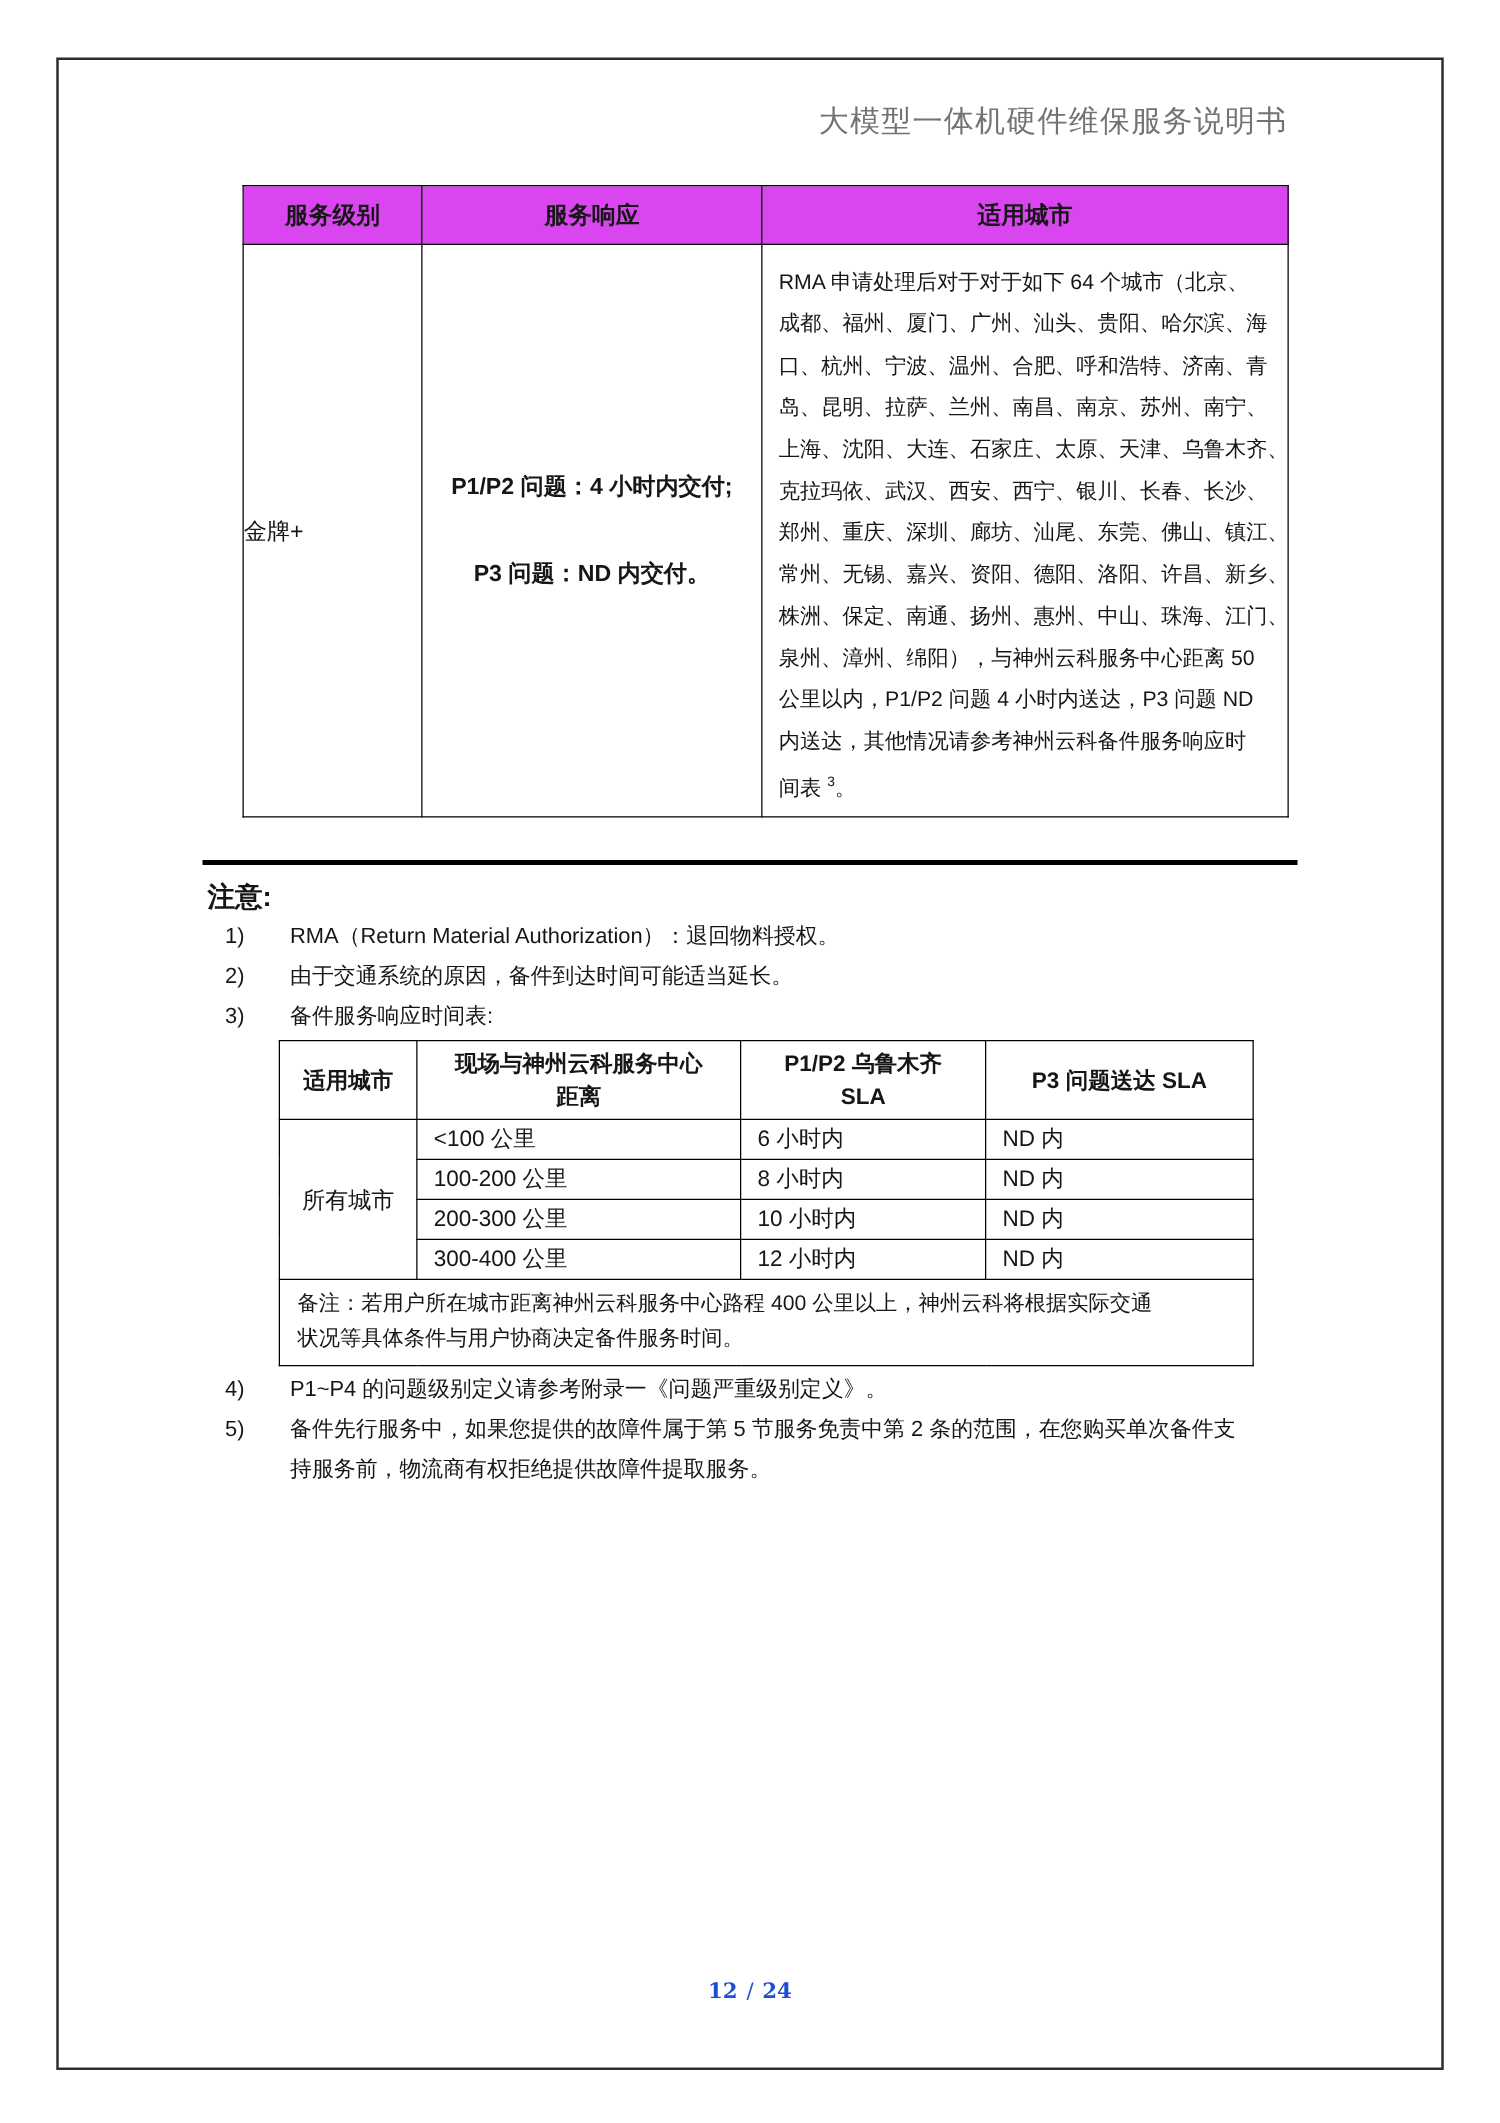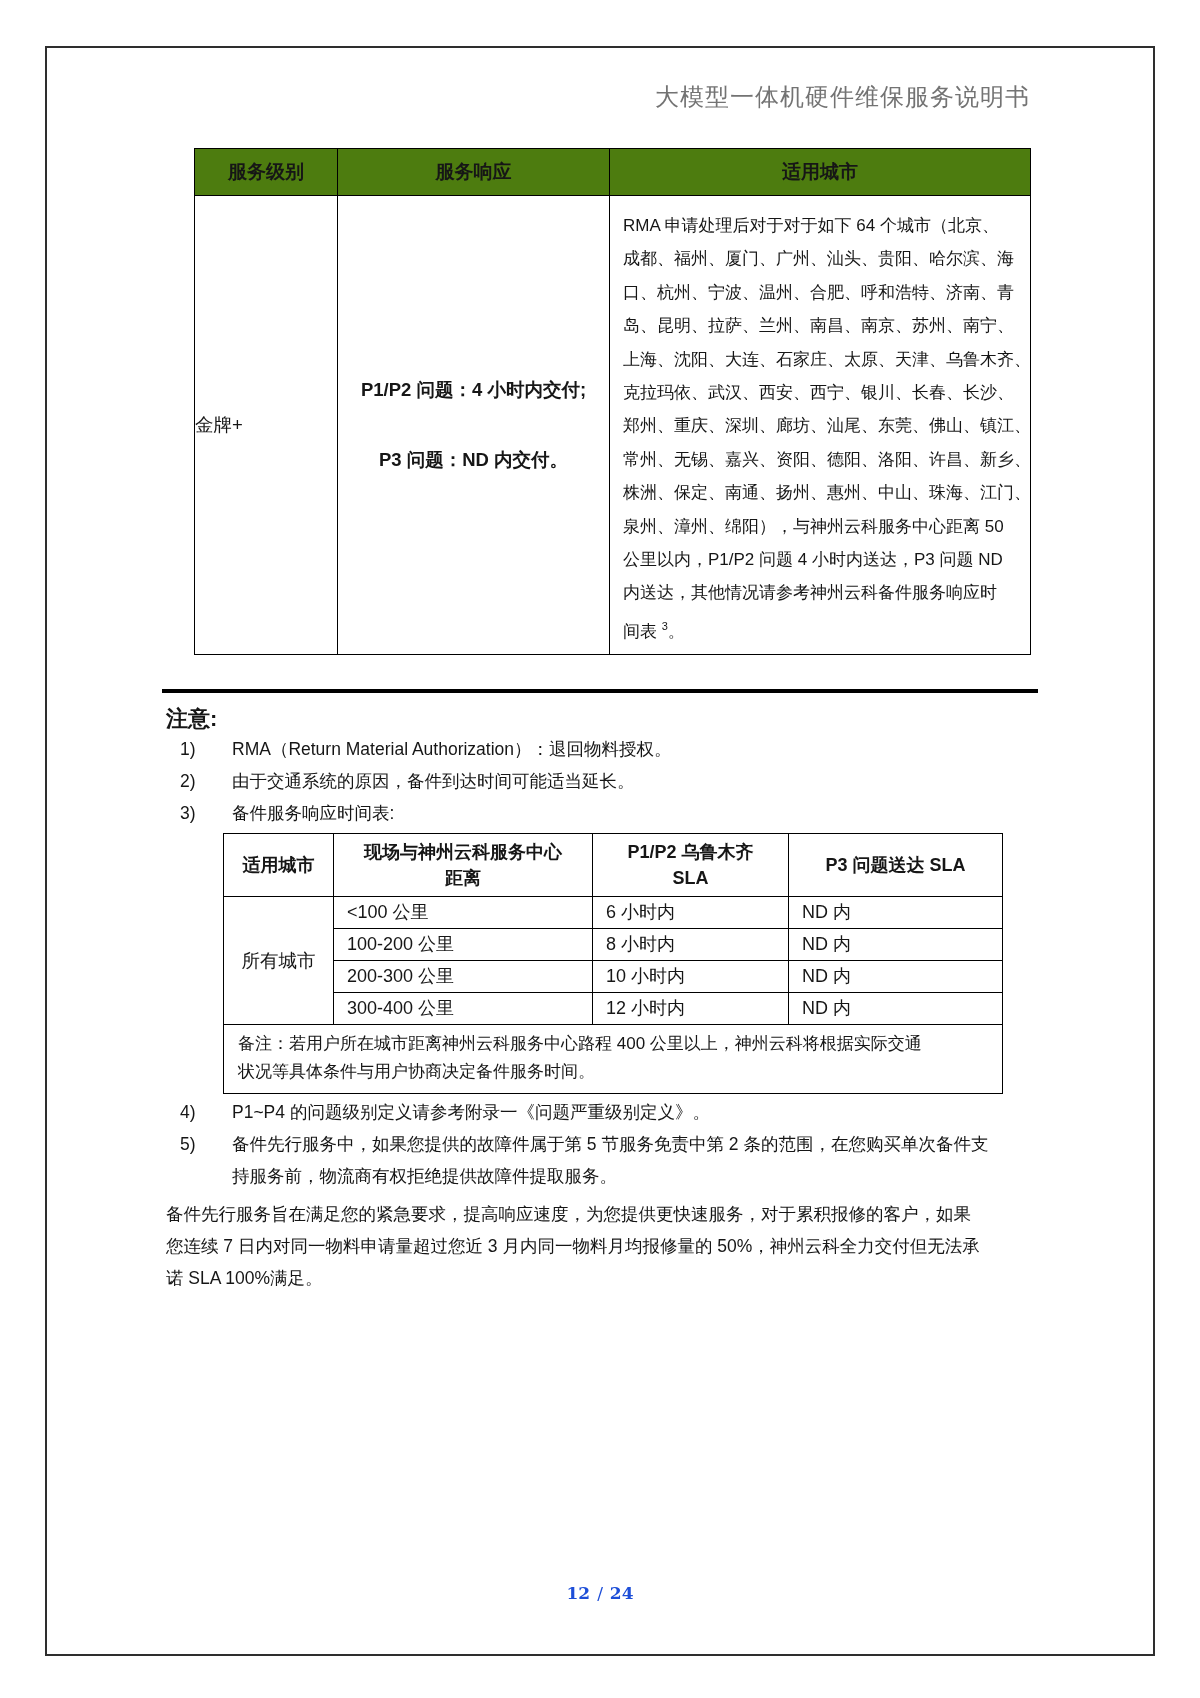--- a/index.html
+++ b/index.html
@@ -30,21 +30,21 @@
     font-family: "DejaVu Serif", "Liberation Serif", serif;
     font-size: 24px;
     line-height: 26px;
     color: #737373;
     letter-spacing: 1px;
   }
   table { border-collapse: collapse; table-layout: fixed; }
   table.main { margin: 38px 8px 0 32px; width: 836px; }
   table.main th, table.main td { border: 1.5px solid #000; }
   table.main thead th {
-    background: #4d7c0f;
+    background: #d946ef;
     font-size: 19px;
     font-weight: bold;
     height: 47px;
     text-align: center;
   }
   td.level-cell { width: 143px; font-size: 18.5px; vertical-align: middle; }
   td.response-cell { width: 272px; text-align: center; font-size: 18.5px; vertical-align: middle; padding: 0 20px; font-weight: bold; }
   .resp-p { line-height: 34px; }
   .resp-gap { height: 36px; }
   td.cities-cell { width: 421px; vertical-align: top; padding: 13px 4px 6px 13px; font-size: 17px; }
@@ -195,24 +195,19 @@
       <span class="txt"><span class="tline">P1~P4 的问题级别定义请参考附录一《问题严重级别定义》。</span></span>
     </div>
     <div class="li">
       <span class="num">5)</span>
       <span class="txt">
         <span class="tline" style="display:block">备件先行服务中，如果您提供的故障件属于第 5 节服务免责中第 2 条的范围，在您购买单次备件支</span>
         <span class="tline" style="display:block">持服务前，物流商有权拒绝提供故障件提取服务。</span>
       </span>
     </div>
 
-    <div class="closing">
-      <div class="p-line">备件先行服务旨在满足您的紧急要求，提高响应速度，为您提供更快速服务，对于累积报修的客户，如果</div>
-      <div class="p-line">您连续 7 日内对同一物料申请量超过您近 3 月内同一物料月均报修量的 50%，神州云科全力交付但无法承</div>
-      <div class="p-line">诺 SLA 100%满足。</div>
-    </div>
 
   </div>
 
   <div class="footer">
     <span class="pg">12</span><span class="sep">/</span><span class="pg">24</span>
   </div>
 </div>
 
 </body></html>

